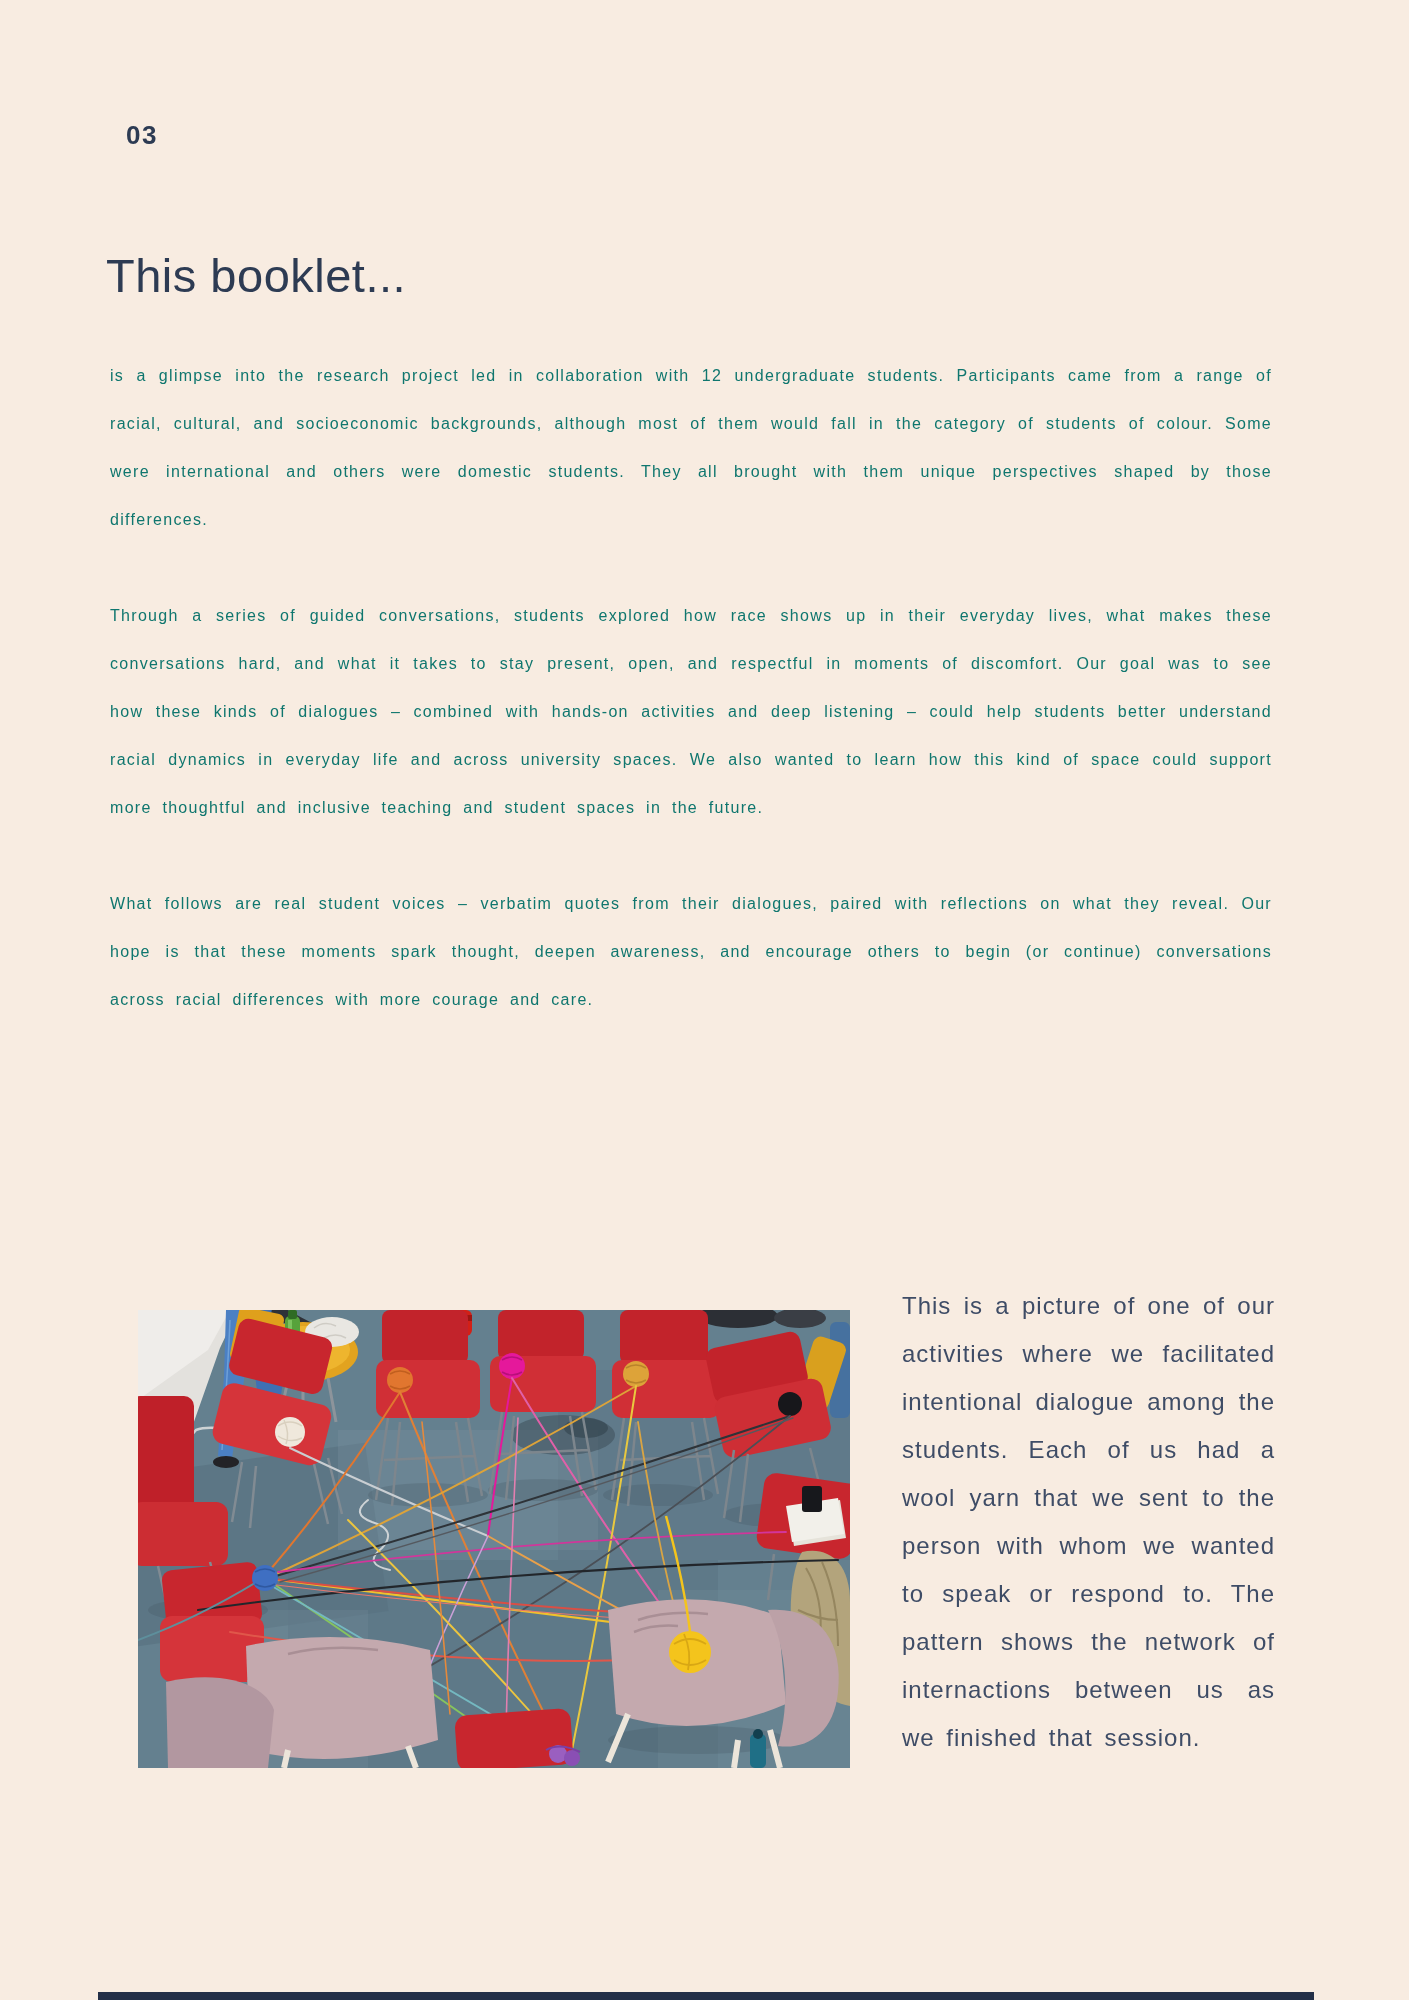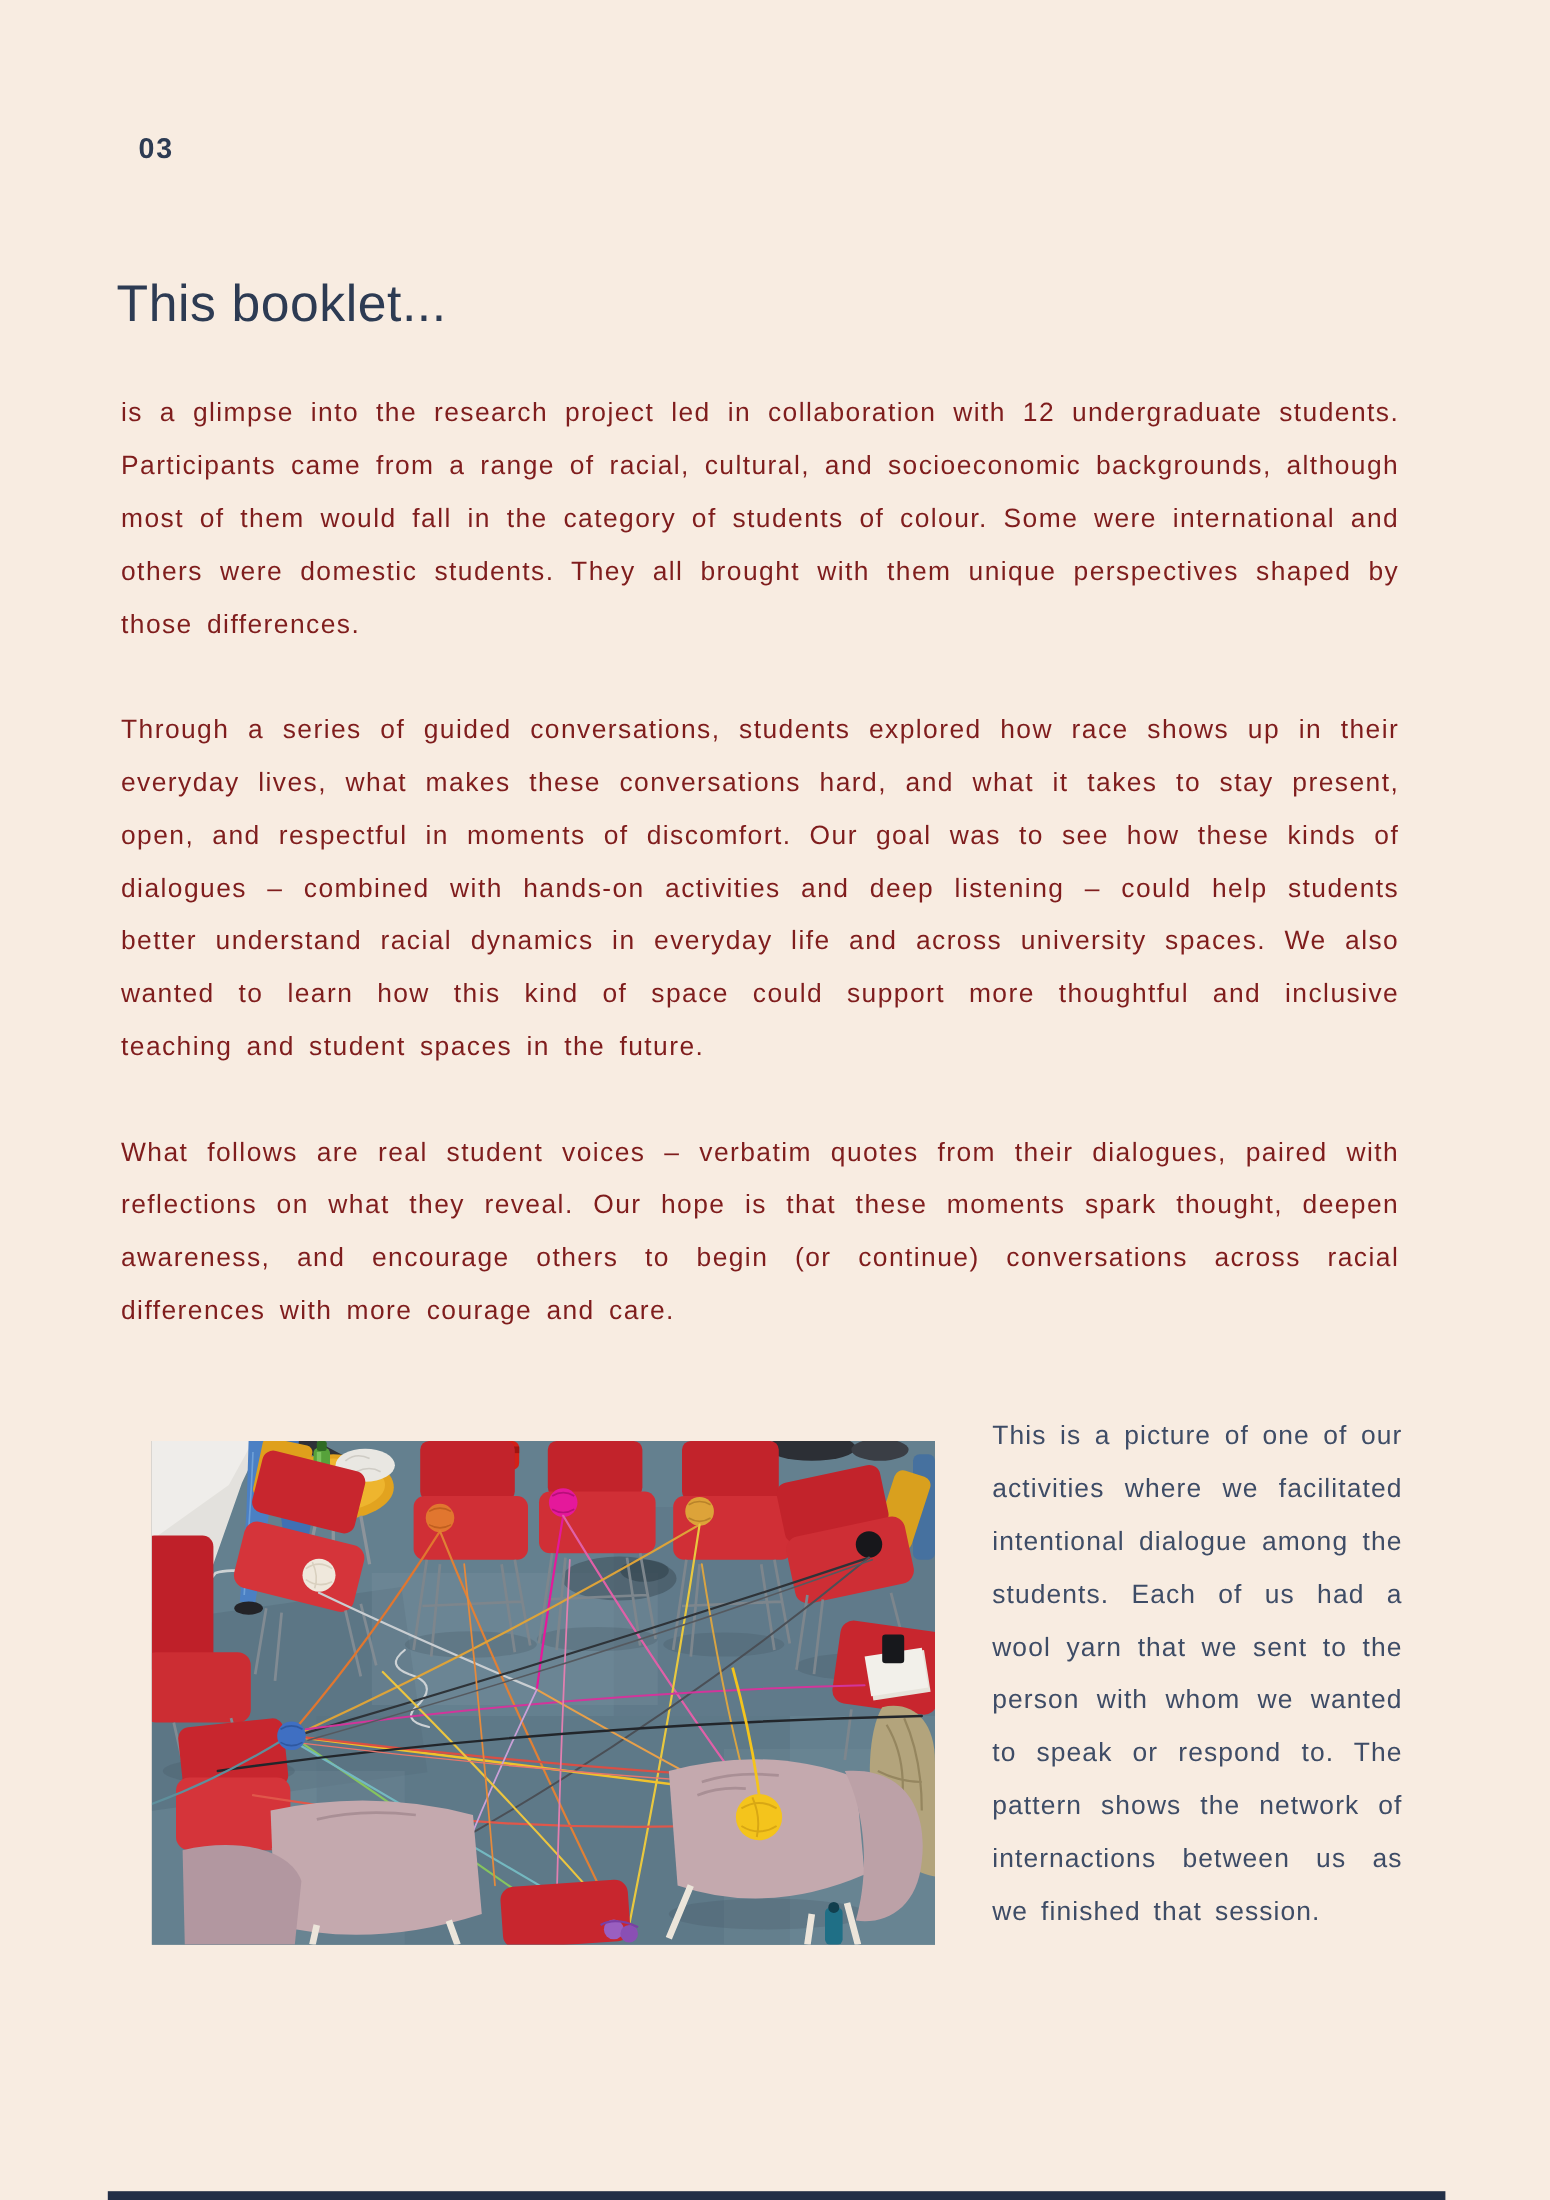--- a/index.html
+++ b/index.html
@@ -16,23 +16,23 @@
     color:#2d3b53;
     margin-left:16px;
   }
   .page-title{
     left:106px;top:248px;margin:0;
     font-size:47px;font-weight:400;letter-spacing:.5px;
     color:#2d3b53;
   }
   .body-text{
     left:110px;top:352px;width:1162px;
-    font-size:24px;line-height:48px;font-weight:300;
+    font-size:16px;line-height:48px;font-weight:300;
     letter-spacing:1.3px;word-spacing:5px;
-    color:#7f1d1d;
+    color:#0f766e;
   }
   .body-text p{margin:0 0 48px 0;text-align:justify;}
   .photo-frame{
     left:138px;top:1310px;width:712px;height:458px;
     background:#64808f;overflow:hidden;
   }
   .photo-frame svg{display:block;width:100%;height:100%;}
   .photo-caption{
     left:902px;top:1282px;width:373px;
     font-size:24px;line-height:48px;font-weight:300;

